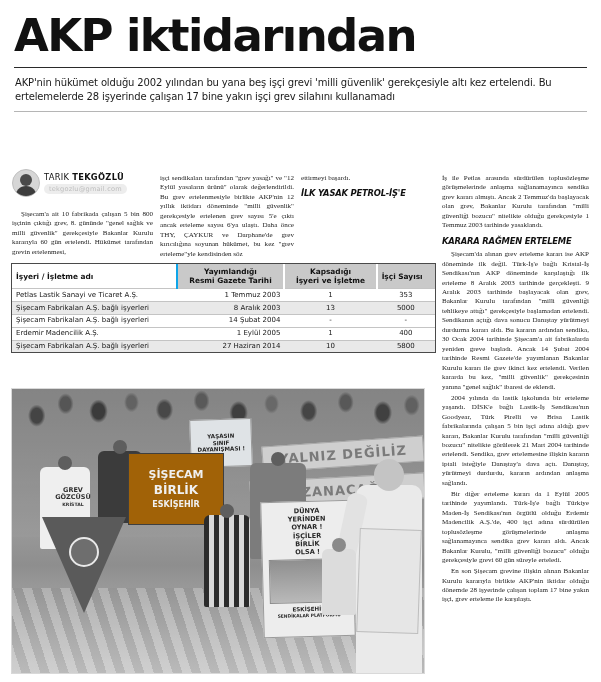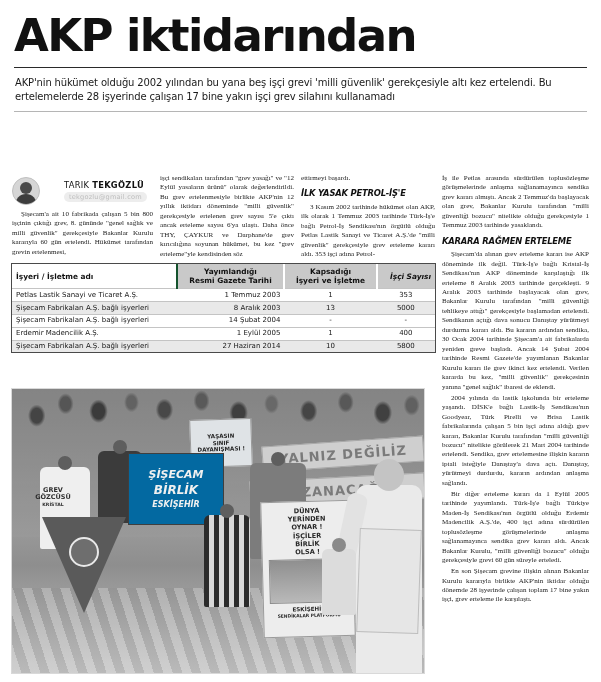--- a/index.html
+++ b/index.html
@@ -40,23 +40,23 @@
   }
 
   .rule-thin {
     height: 1px; background: #b5b5b5;
     margin: 7px 10px 0 10px;
   }
 
   
   .byline {
     position: absolute;
-    left: 12px; top: 176px;
+    left: 12px; top: 168px;
     width: 142px; height: 30px;
-    display: flex; align-items: center; gap: 24px;
+    display: flex; align-items: center; gap: 4px;
   }
   .avatar {
     width: 28px; height: 28px; border-radius: 50%;
     background: #d6d6d6;
     position: relative; overflow: hidden; flex: none;
     border: 1px solid #c0c0c0;
   }
   .avatar .head {
     position: absolute; left: 50%; top: 4px;
     width: 12px; height: 12px; border-radius: 50%;
@@ -125,23 +125,23 @@
     font-family: "DejaVu Sans", sans-serif;
     font-size: 7.4px;
     font-weight: 700;
     color: #111;
     background: #c9c9c9;
     padding: 3px 4px;
     line-height: 1.22;
     border-right: 2px solid #ffffff;
     vertical-align: middle;
   }
-  th.c1 { background: #ffffff; text-align: left; border-right: 2px solid #14532d; }
+  th.c1 { background: #ffffff; text-align: left; border-right: 2px solid #0ea5e9; }
   th.c2, th.c3 { text-align: center; }
-  th.c4 { text-align: right; border-right: none; font-style: italic; }
+  th.c4 { text-align: left; border-right: none; }
   td {
     font-family: "DejaVu Sans", sans-serif;
     font-size: 7.0px;
     padding: 1.6px 4px;
     color: #161616;
     line-height: 1.24;
   }
   td.c1 { text-align: left; }
   td.c2 { text-align: right; padding-left: 9px; }
   td.c3, td.c4 { text-align: center; }
@@ -207,21 +207,21 @@
     font-family: "DejaVu Sans", sans-serif;
     font-weight: 700;
     display: flex; flex-direction: column;
     align-items: center; justify-content: center;
     text-align: center;
     line-height: 1.25;
     padding: 2px;
     overflow: hidden;
   }
   .sign.blue { background: #dfe3e6; }
-  .sign.dk   { background: #0369a1; color: #f0f0f0; border-color: #3f3f3f; font-style: italic; }
+  .sign.dk   { background: #a16207; color: #f0f0f0; border-color: #3f3f3f; }
   .pennant {
     position: absolute;
     width: 0; height: 0;
     border-left: 42px solid transparent;
     border-right: 42px solid transparent;
     border-top: 96px solid #5a5a5a;
   }
   .pennant-disc {
     position: absolute;
     width: 30px; height: 30px; border-radius: 50%;
@@ -280,21 +280,20 @@
     <p>Şişecam'a ait 10 fabrikada çalışan 5 bin 800 işçinin çıktığı grev, 8. gününde "genel sağlık ve milli güvenlik" gerekçesiyle Bakanlar Kurulu kararıyla 60 gün ertelendi. Hükümet tarafından grevin ertelenmesi,</p>
   </div>
 
   <div class="col" id="col2">
     <p class="noind">işçi sendikaları tarafından "grev yasağı" ve "12 Eylül yasaların ürünü" olarak değerlendirildi. Bu grev ertelenmesiyle birlikte AKP'nin 12 yıllık iktidarı döneminde "milli güvenlik" gerekçesiyle ertelenen grev sayısı 5'e çıktı ancak erteleme sayısı 6'ya ulaştı. Daha önce THY, ÇAYKUR ve Darphane'de grev kırıcılığına soyunan hükümet, bu kez "grev erteleme"yle kendisinden söz</p>
   </div>
 
   <div class="col" id="col3a">
     <p class="noind">ettirmeyi başardı.</p>
     <div class="subhead">İLK YASAK PETROL-İŞ'E</div>
-    <p>3 Kasım 2002 tarihinde hükümet olan AKP, ilk olarak 1 Temmuz 2003 tarihinde Türk-İş'e bağlı Petrol-İş Sendikası'nın örgütlü olduğu Petlas Lastik Sanayi ve Ticaret A.Ş.'de "milli güvenlik" gerekçesiyle grev erteleme kararı aldı. 353 işçi adına Petrol-</p>
   </div>
 
   <div class="col" id="colR">
     <p class="noind">İş ile Petlas arasında sürdürülen toplusözleşme görüşmelerinde anlaşma sağlanamayınca sendika grev kararı almıştı. Ancak 2 Temmuz'da başlayacak olan grev, Bakanlar Kurulu tarafından "milli güvenliği bozucu" nitelikte olduğu gerekçesiyle 1 Temmuz 2003 tarihinde yasaklandı.</p>
     <div class="subhead">KARARA RAĞMEN ERTELEME</div>
     <p>Şişecam'da alınan grev erteleme kararı ise AKP döneminde ilk değil. Türk-İş'e bağlı Kristal-İş Sendikası'nın AKP döneminde karşılaştığı ilk erteleme 8 Aralık 2003 tarihinde gerçekleşti. 9 Aralık 2003 tarihinde başlayacak olan grev, Bakanlar Kurulu tarafından "milli güvenliği tehlikeye attığı" gerekçesiyle başlamadan ertelendi. Sendikanın açtığı dava sonucu Danıştay yürütmeyi durdurma kararı aldı. Bu kararın ardından sendika, 30 Ocak 2004 tarihinde Şişecam'a ait fabrikalarda yeniden greve başladı. Ancak 14 Şubat 2004 tarihinde Resmi Gazete'de yayımlanan Bakanlar Kurulu kararı ile grev ikinci kez ertelendi. Verilen kararda bu kez, "milli güvenlik" gerekçesinin yanına "genel sağlık" ibaresi de eklendi.</p>
     <p>2004 yılında da lastik işkolunda bir erteleme yaşandı. DİSK'e bağlı Lastik-İş Sendikası'nın Goodyear, Türk Pirelli ve Brisa Lastik fabrikalarında çalışan 5 bin işçi adına aldığı grev kararı, Bakanlar Kurulu tarafından "milli güvenliği bozucu" nitelikte görülerek 21 Mart 2004 tarihinde ertelendi. Sendika, grev ertelemesine ilişkin kararın iptali isteğiyle Danıştay'a dava açtı. Danıştay, yürütmeyi durdurdu, kararın ardından anlaşma sağlandı.</p>
     <p>Bir diğer erteleme kararı da 1 Eylül 2005 tarihinde yayımlandı. Türk-İş'e bağlı Türkiye Maden-İş Sendikası'nın örgütlü olduğu Erdemir Madencilik A.Ş.'de, 400 işçi adına sürdürülen toplusözleşme görüşmelerinde anlaşma sağlanamayınca sendika grev kararı aldı. Ancak Bakanlar Kurulu, "milli güvenliği bozucu" olduğu gerekçesiyle grevi 60 gün süreyle erteledi.</p>
     <p>En son Şişecam grevine ilişkin alınan Bakanlar Kurulu kararıyla birlikte AKP'nin iktidar olduğu dönemde 28 işyerinde çalışan toplam 17 bine yakın işçi, grev erteleme ile karşılaştı.</p>
   </div>
@@ -354,21 +353,21 @@
     <div class="ph-sky"></div>
     <div class="crowd"></div>
     <div class="ground"></div>
 
     <div class="banner-strip" style="left:250px; top:52px; width:162px; height:26px; font-size:13px; transform:rotate(-4deg);">YALNIZ DEĞİLİZ</div>
     <div class="banner-strip" style="left:238px; top:88px; width:175px; height:26px; font-size:13px; transform:rotate(-3deg);">KAZANACAĞIZ</div>
 
     <div class="fig" style="left:28px; top:78px; width:50px; height:82px;">
       <div class="hd"></div>
     </div>
-    <div class="tshirt-text" style="left:16px; top:98px; width:50px; font-size:6.5px;">
+    <div class="tshirt-text" style="left:36px; top:98px; width:50px; font-size:6.5px;">
       <div>GREV</div>
       <div>GÖZCÜSÜ</div>
       <div style="font-size:4.6px;">KRİSTAL</div>
     </div>
 
     <div class="fig dark" style="left:86px; top:62px; width:44px; height:72px;">
       <div class="hd"></div>
     </div>
 
     <div class="sign blue" style="left:178px; top:30px; width:62px; height:48px; font-size:5.6px; transform:rotate(-2deg);">

